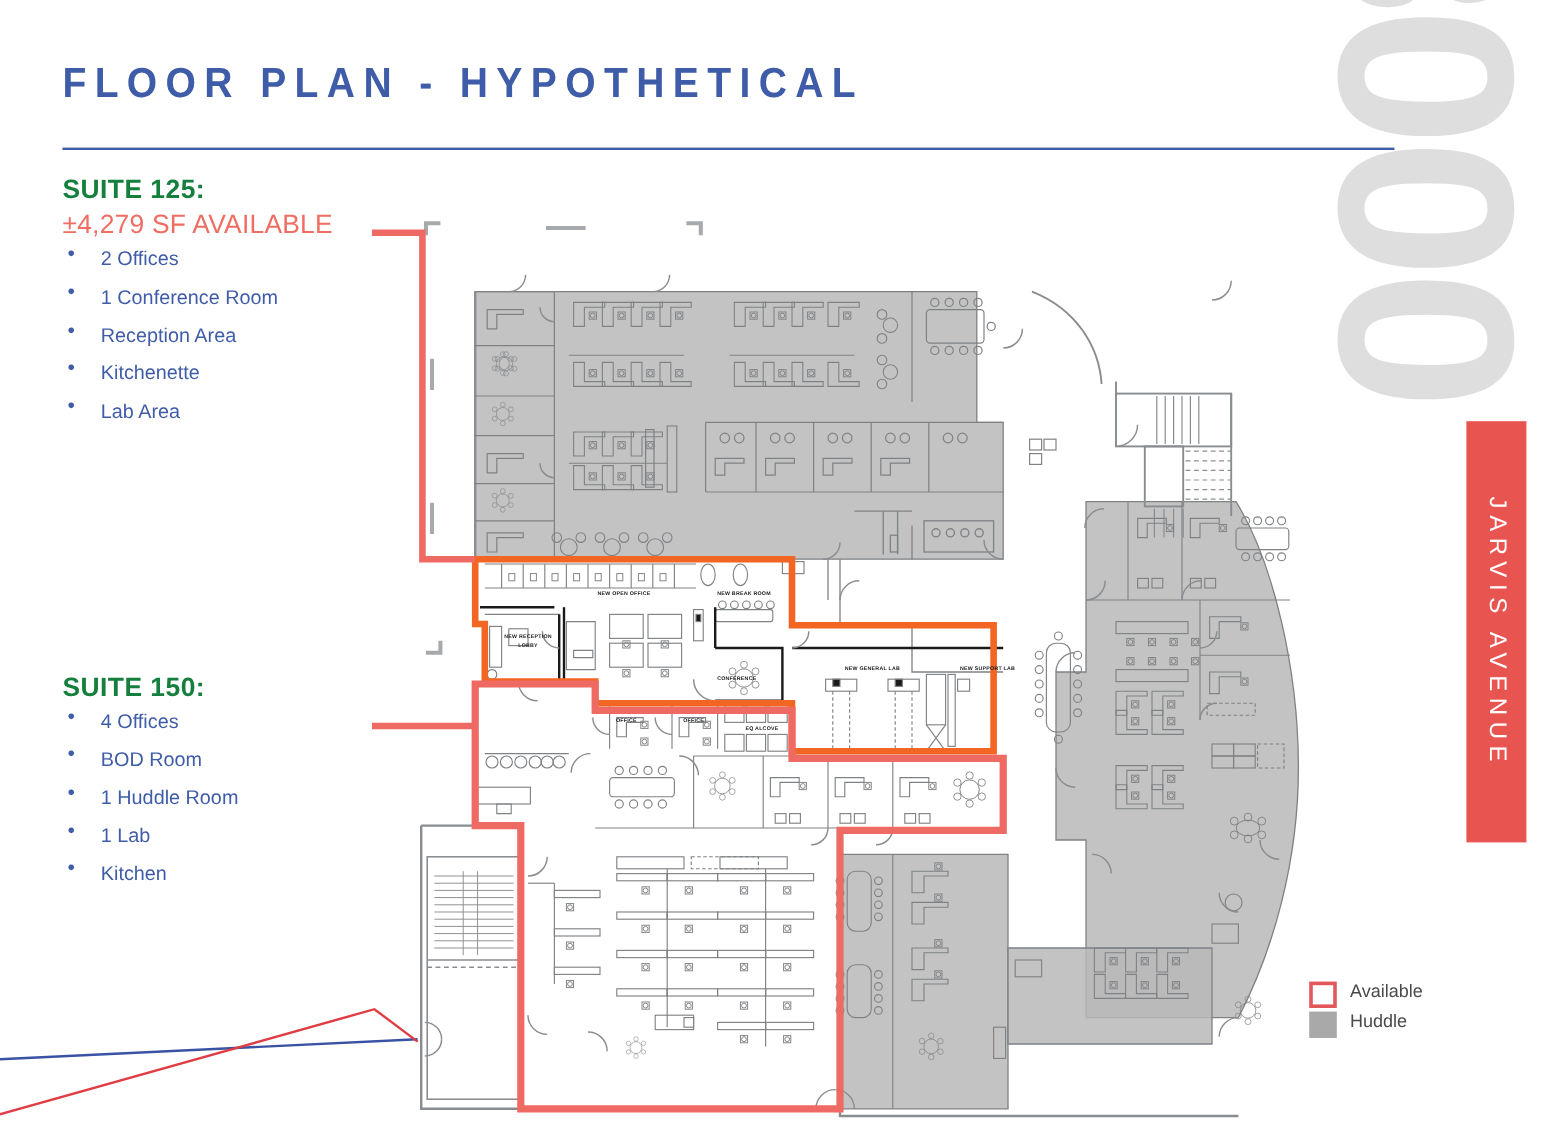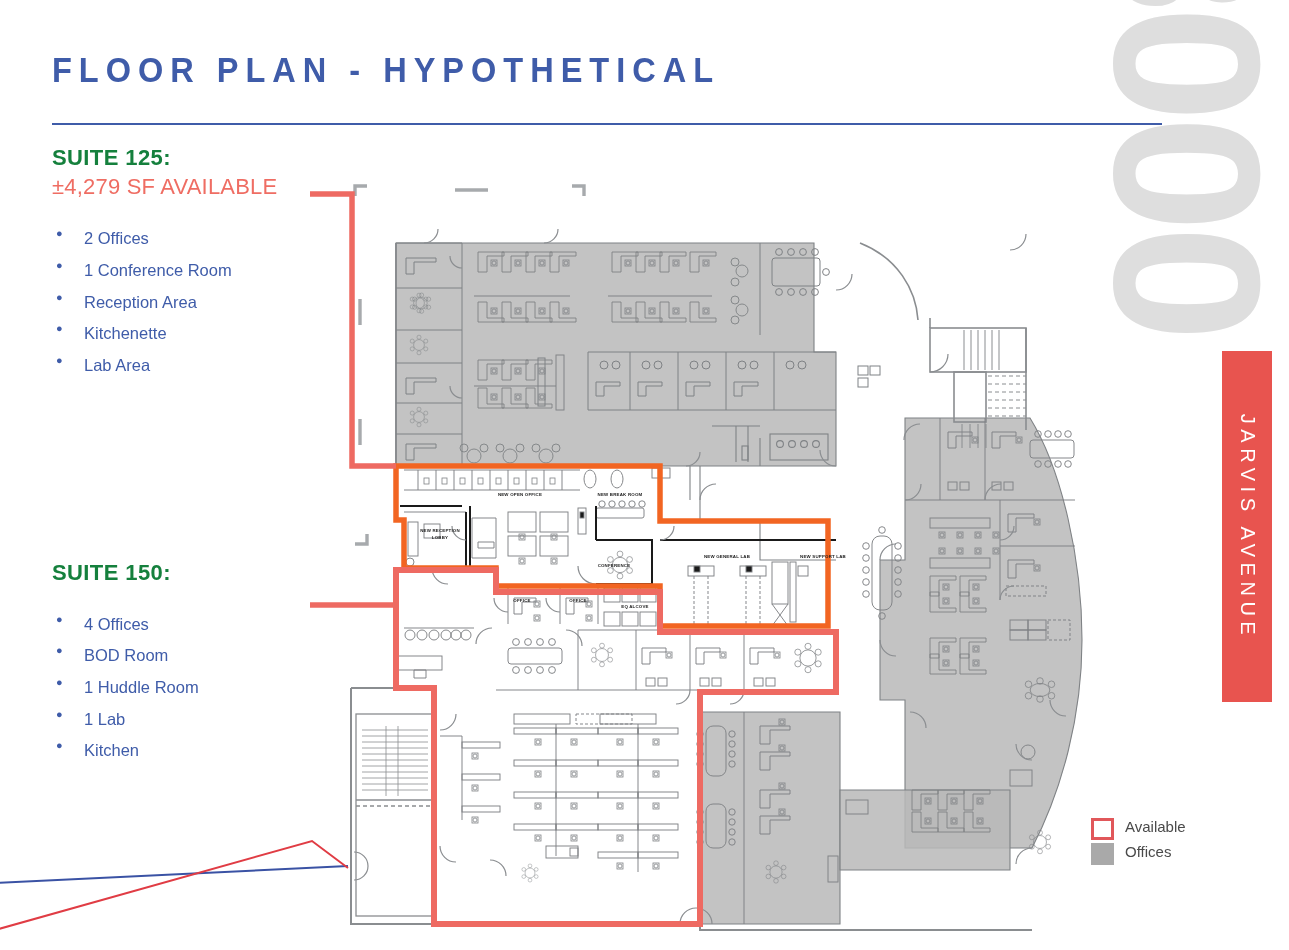--- a/index.html
+++ b/index.html
@@ -55,21 +55,21 @@
     font-size: 22px; font-weight: bold;
     color: #15803d; letter-spacing: 0.4px;
     line-height: 1.25;
   }
   .suite-sf {
     font-size: 22px; font-weight: normal;
     color: #ef6d63; letter-spacing: 0.2px;
     line-height: 1.35;
     white-space: nowrap;
   }
-  .suite-list { margin-top: 22px; list-style: none; }
+  .suite-list { list-style: none; }
   .suite-list li {
     position: relative;
     font-size: 16.5px;
     color: #3f5ca9;
     line-height: 1.92;
     padding-left: 32px;
     white-space: nowrap;
   }
   .suite-list li::before {
     content: "\25CF";
@@ -931,17 +931,17 @@
     <div class="banner-text">JARVIS AVENUE</div>
   </div>
 
   <div class="legend">
     <div class="legend-row">
       <div class="sw sw-available"></div>
       <div class="legend-label">Available</div>
     </div>
     <div class="legend-row">
       <div class="sw sw-leased"></div>
-      <div class="legend-label">Offices</div>
+      <div class="legend-label">Huddle</div>
     </div>
   </div>
 
 </div>
 
 </body></html>

